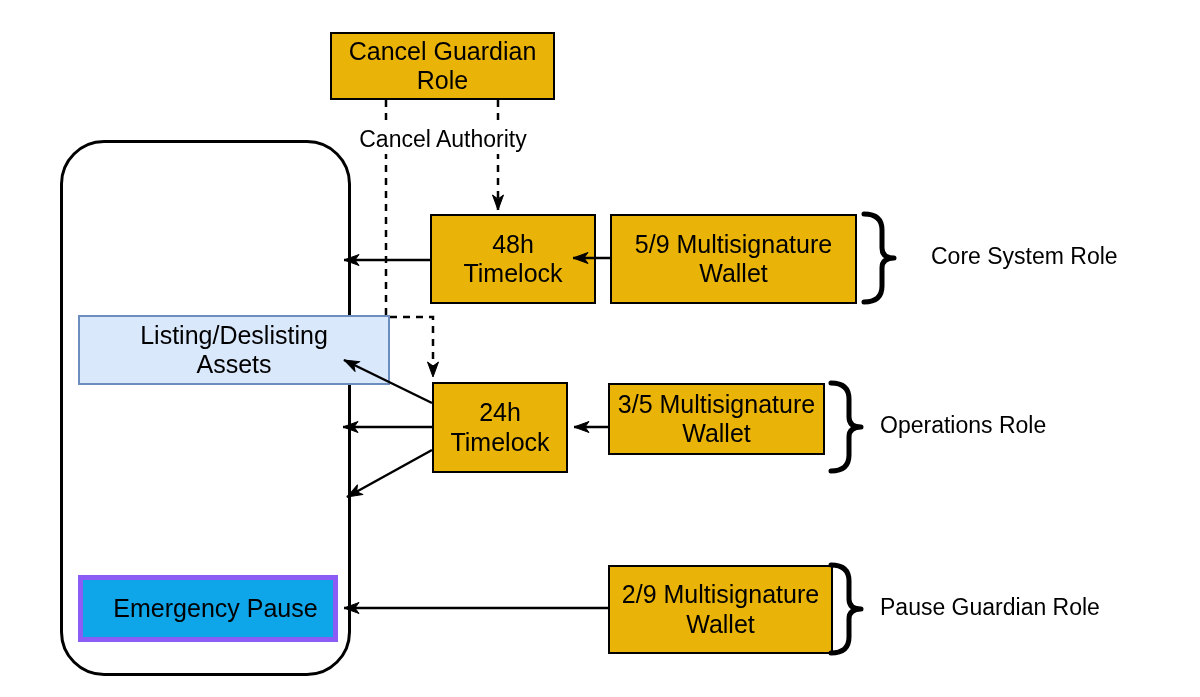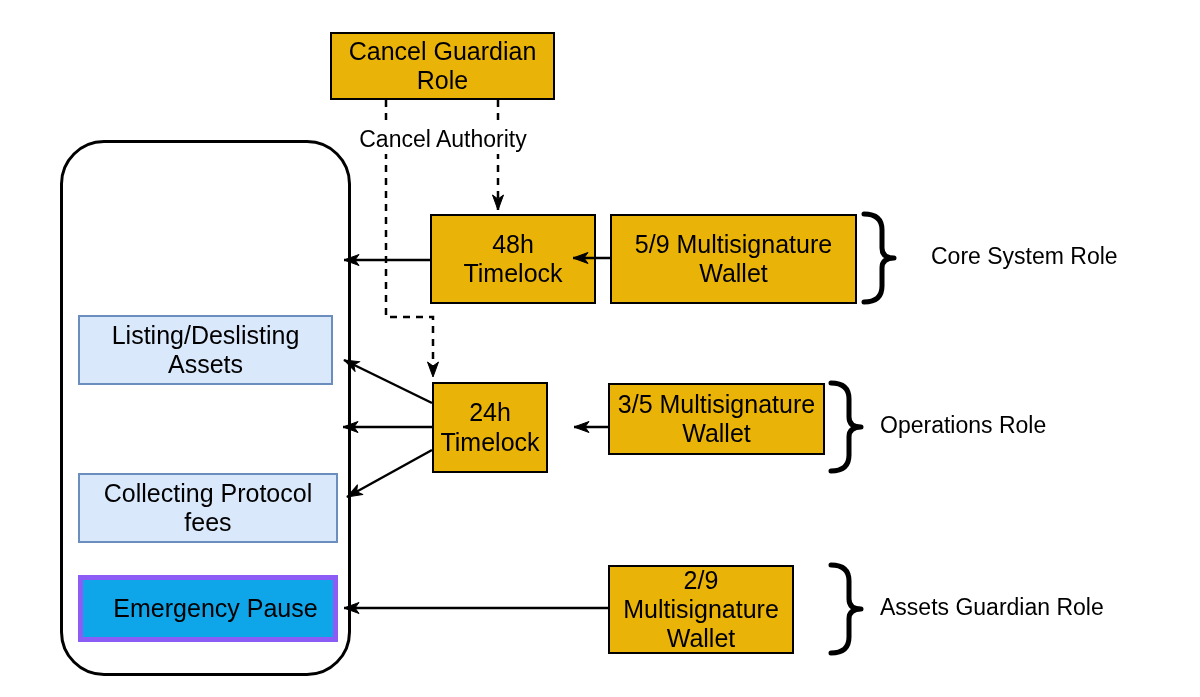--- a/index.html
+++ b/index.html
@@ -52,54 +52,52 @@
 </style>
 </head>
 <body>
 
 <div class="stage">
 
   <div class="container-box" style="left:60px; top:140px; width:291px; height:536px;"></div>
 
 
 
-  <div class="node blue-box" style="left:78px; top:315px; width:255px; height:70px;">Listing/Deslisting
+  <div class="node blue-box" style="left:78px; top:315px; width:312px; height:70px;">Listing/Deslisting
 Assets</div>
 
 
-  <div class="node blue-box" style="left:78px; top:473px; width:260px; height:70px;">Collecting Protocol
-fees</div>
 
   <div class="node green-box" style="left:78px; top:575px; width:260px; height:67px;">Emergency Pause</div>
 
   <div class="node black-box" style="left:330px; top:32px; width:225px; height:68px;">Cancel Guardian
 Role</div>
 
   <div class="node plain-label" id="cancel-authority" style="left:343px; top:124px; width:200px; height:30px;">Cancel Authority</div>
 
   <div class="node black-box" style="left:430px; top:214px; width:166px; height:90px;">48h
 Timelock</div>
 
-  <div class="node black-box" style="left:432px; top:382px; width:116px; height:91px;">24h
+  <div class="node black-box" style="left:432px; top:382px; width:136px; height:91px;">24h
 Timelock</div>
 
   <div class="node black-box" style="left:610px; top:214px; width:247px; height:90px;">5/9 Multisignature
 Wallet</div>
 
   <div class="node black-box" style="left:608px; top:383px; width:217px; height:72px;">3/5 Multisignature
 Wallet</div>
 
-  <div class="node black-box" style="left:608px; top:565px; width:186px; height:89px;">2/9 Multisignature
+  <div class="node black-box" style="left:608px; top:565px; width:225px; height:89px;">2/9 Multisignature
 Wallet</div>
 
   <div class="plain-label" style="left:918px; top:243px;margin-left:13px;">Core System Role</div>
 
   <div class="plain-label" style="left:880px; top:412px;">Operations Role</div>
 
-  <div class="plain-label" style="left:880px; top:594px;">Assets Guardian Role</div>
+  <div class="plain-label" style="left:880px; top:594px;">Pause Guardian Role</div>
 
   <svg id="overlay" viewBox="0 0 1200 697" xmlns="http://www.w3.org/2000/svg">
     <defs>
       <marker id="ah" markerWidth="19" markerHeight="15" refX="16" refY="6.5" orient="auto" markerUnits="userSpaceOnUse">
         <path d="M1,1 L16,6.5 L1,12 L5,6.5 Z" fill="#000" stroke="#000" stroke-width="1" stroke-linejoin="round"></path>
       </marker>
     </defs>
 
     <g stroke="#000000" stroke-width="2.5" fill="none">
 

